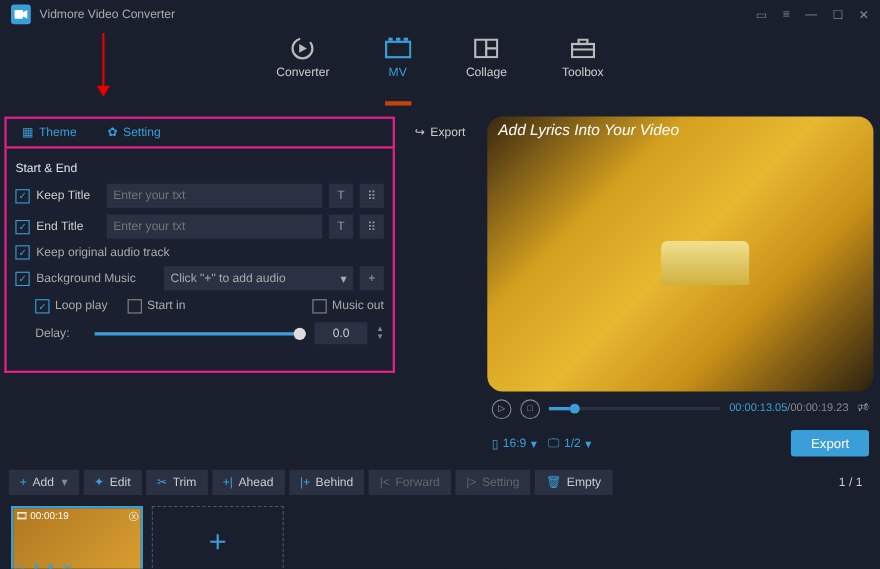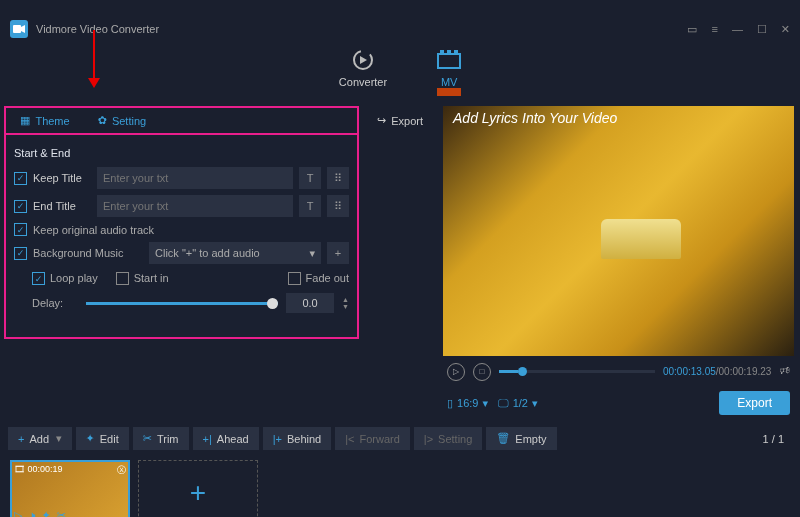--- a/index.html
+++ b/index.html
@@ -1,23 +1,23 @@
 <!DOCTYPE html>
 <html><head>
 <meta charset="utf-8">
 <style>
 * { margin:0; padding:0; box-sizing:border-box; font-family:Arial,sans-serif; }
 body { background:#1a1f2e; color:#aaa; font-size:11px; width:800px; height:517px; overflow:hidden; position:relative; }
-.titlebar { display:flex; align-items:center; height:26px; padding:0 10px;margin-top:16px; }
+.titlebar { display:flex; align-items:center; height:26px; padding:0 10px; }
 .logo { width:18px; height:18px; background:#3a9fd8; border-radius:3px; margin-right:8px; display:flex; align-items:center; justify-content:center; color:#fff; font-size:10px; }
 .window-controls { margin-left:auto; display:flex; gap:14px; color:#888; }
 .window-controls span { cursor:pointer; }
 .topnav { display:flex; justify-content:center; gap:50px; padding:6px 0 10px; }
 .navitem { display:flex; flex-direction:column; align-items:center; gap:4px; color:#ccc; cursor:pointer;text-align:right; }
-.navitem.active { color:#3a9fd8; border-bottom:8px solid #c2410c; padding-bottom:0; }
+.navitem.active { color:#3a9fd8; border-bottom:4px solid #c2410c; padding-bottom:20px; }
 .navicon { width:24px; height:24px; display:flex; align-items:center; justify-content:center; }
 .tabs { display:flex; border:2px solid #e91e8c; width:355px; margin-left:4px; }
 .tab { display:flex; align-items:center; gap:5px; padding:6px 14px; color:#3a9fd8; cursor:pointer; }
 .tab.export { border:none; color:#ccc; margin-left:4px; }
 .tabgroup { display:flex; align-items:center; }
 .panel { border:2px solid #e91e8c; border-top:none; margin:0 0 0 4px; width:355px; padding:8px 8px 16px 8px; background:#1a2030; }
 .section-label { color:#e0e4ec; margin:4px 0 8px; }
 .row { display:flex; align-items:center; gap:6px; margin:6px 0; }
 .checkbox { width:13px; height:13px; border:1px solid #3a9fd8; display:inline-flex; align-items:center; justify-content:center; color:#3a9fd8; font-size:9px; }
 .checkbox.unchecked { border-color:#888; color:transparent; }
@@ -26,21 +26,21 @@
 .iconbtn { width:22px; height:22px; background:#2a3142; display:flex; align-items:center; justify-content:center; color:#999; cursor:pointer; }
 .dropdown { background:#2a3142; color:#aaa; padding:4px 6px; flex:1; height:22px; display:flex; align-items:center; }
 .audiorow { display:flex; align-items:center; gap:18px; margin:8px 0 8px 18px; }
 .sliderrow { display:flex; align-items:center; gap:8px; margin:8px 0 8px 18px; }
 .slider { flex:1; height:3px; background:#3a9fd8; position:relative; }
 .slider::after { content:""; position:absolute; right:0; top:-4px; width:11px; height:11px; background:#ddd; border-radius:50%; }
 .numbox { background:#2a3142; width:48px; height:20px; display:flex; align-items:center; justify-content:center; color:#ccc; }
 .spinner { display:flex; flex-direction:column; color:#888; font-size:7px; line-height:7px; }
 .main { display:flex; }
 .preview { flex:1; padding:0 6px; display:flex; flex-direction:column; }
-.video { flex:1; background:linear-gradient(135deg,#3a2810 0%,#d4a020 30%,#e8b830 50%,#c89018 70%,#2a2010 100%); position:relative; min-height:250px; }
+.video { flex:1; background:linear-gradient(135deg,#3a2810 0%,#d4a020 30%,#e8b830 50%,#c89018 70%,#2a2010 100%); position:relative; min-height:250px;border-radius:14px; }
 .lyrics { position:absolute; top:4px; left:10px; color:#fff; font-size:14px; font-style:italic; }
 .pbar { display:flex; align-items:center; gap:8px; padding:6px 4px; }
 .pbtn { width:18px; height:18px; border:1px solid #888; border-radius:50%; display:flex; align-items:center; justify-content:center; color:#aaa; font-size:8px; cursor:pointer; }
 .progress { flex:1; height:3px; background:#2a3142; position:relative; }
 .progress-fill { position:absolute; left:0; top:0; height:100%; width:12%; background:#3a9fd8; }
 .progress-thumb { position:absolute; left:12%; top:-3px; width:9px; height:9px; background:#3a9fd8; border-radius:50%; }
 .time { color:#888; font-size:10px; }
 .time .cur { color:#3a9fd8; }
 .settingsbar { display:flex; align-items:center; gap:10px; padding:4px; }
 .sel { color:#3a9fd8; display:flex; align-items:center; gap:4px; cursor:pointer; }
@@ -99,20 +99,40 @@
     <div class="navicon">
         <svg width="24" height="20">
           <rect x="1" y="4" width="22" height="14" fill="none" stroke="#3a9fd8" stroke-width="2"></rect>
           <rect x="3" y="0" width="4" height="3" fill="#3a9fd8"></rect>
           <rect x="10" y="0" width="4" height="3" fill="#3a9fd8"></rect>
           <rect x="17" y="0" width="4" height="3" fill="#3a9fd8"></rect>
         </svg>
       </div>
     <span>MV</span>
   </div>
+  <div class="navitem">
+    <div class="navicon">
+        <svg width="22" height="18">
+          <rect x="1" y="1" width="20" height="16" fill="none" stroke="#bbb" stroke-width="2"></rect>
+          <line x1="11" y1="1" x2="11" y2="17" stroke="#bbb" stroke-width="2"></line>
+          <line x1="11" y1="9" x2="21" y2="9" stroke="#bbb" stroke-width="2"></line>
+        </svg>
+      </div>
+    <span>Collage</span>
+  </div>
+  <div class="navitem">
+    <div class="navicon">
+        <svg width="22" height="18">
+          <rect x="1" y="5" width="20" height="12" fill="none" stroke="#bbb" stroke-width="2"></rect>
+          <rect x="7" y="1" width="8" height="4" fill="none" stroke="#bbb" stroke-width="2"></rect>
+          <line x1="1" y1="10" x2="21" y2="10" stroke="#bbb" stroke-width="2"></line>
+        </svg>
+      </div>
+    <span>Toolbox</span>
+  </div>
 </div>
 
 <div class="main">
   <div>
     <div class="tabgroup">
       <div class="tabs">
         <div class="tab">
             <span>▦</span>
             <span>Theme</span>
           </div>
@@ -159,21 +179,21 @@
         <span style="display:flex;gap:5px">
             <span class="checkbox">✓</span>
             <span>Loop play</span>
           </span>
         <span style="display:flex;gap:5px">
             <span class="checkbox unchecked">✓</span>
             <span>Start in</span>
           </span>
         <span style="display:flex;gap:5px;margin-left:auto">
             <span class="checkbox unchecked">✓</span>
-            <span>Fade out</span>
+            <span>Music out</span>
           </span>
       </div>
       <div class="sliderrow">
         <span style="width:46px">Delay:</span>
         <div class="slider"></div>
         <div class="numbox">0.0</div>
         <div class="spinner">
             <span>▲</span>
             <span>▼</span>
           </div>

